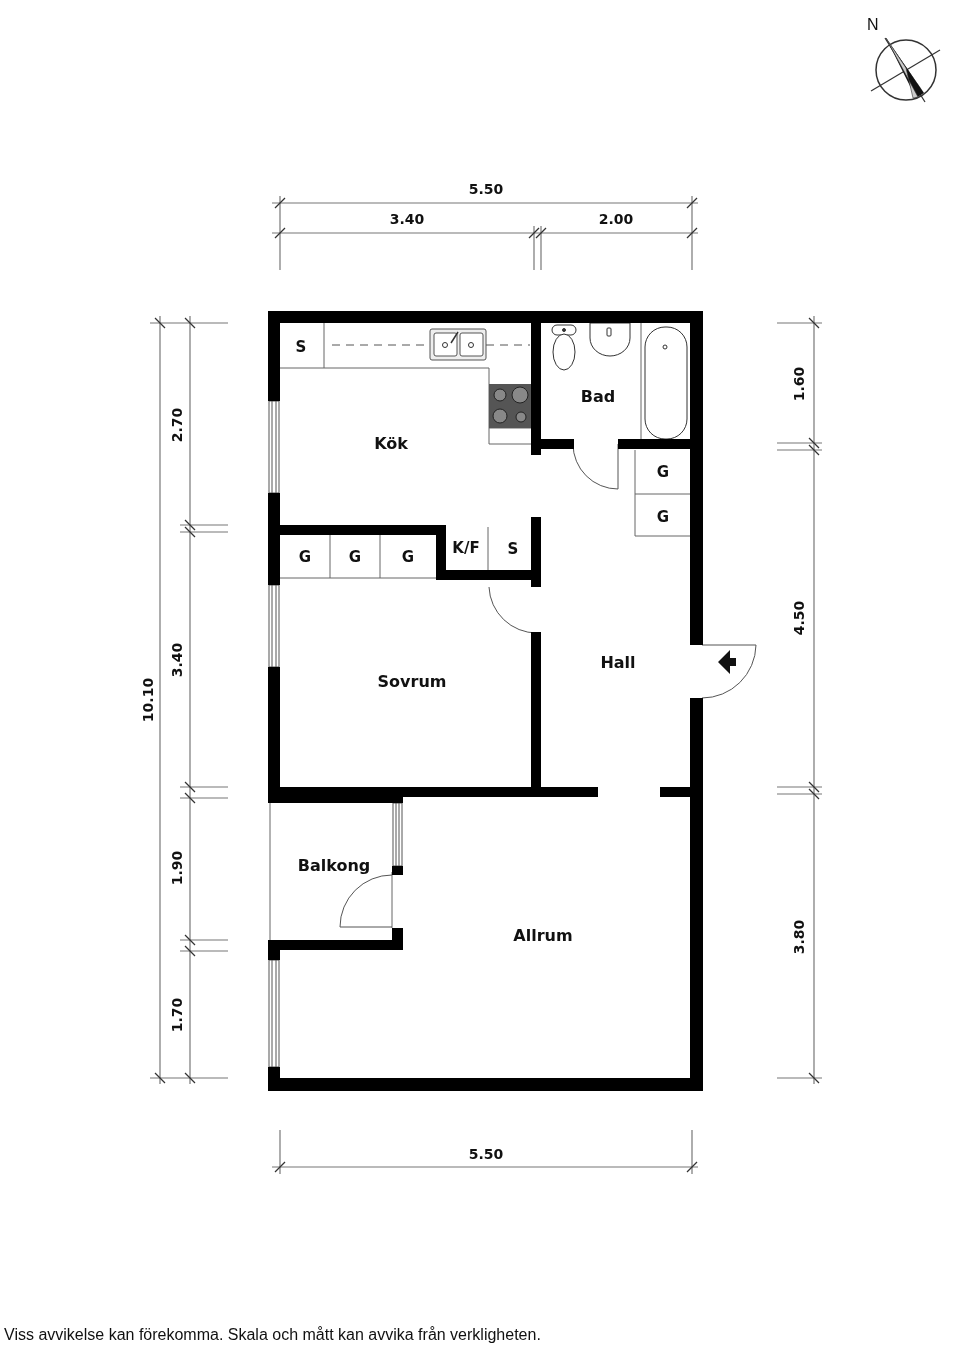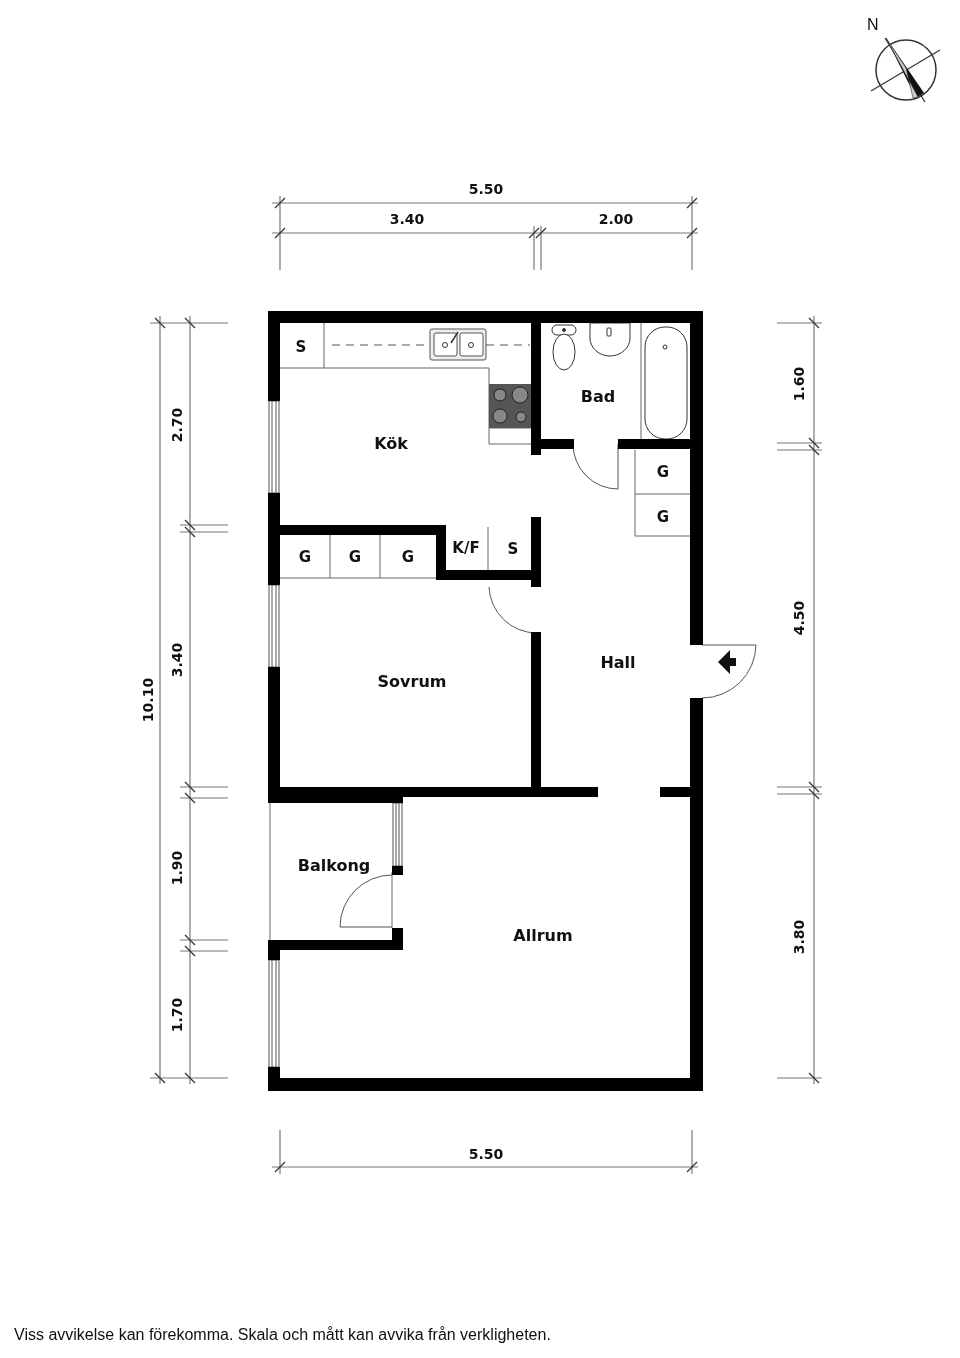--- a/index.html
+++ b/index.html
@@ -1,20 +1,20 @@
 <!DOCTYPE html>
 <html><head>
 <meta charset="utf-8">
 <style>
   html, body { margin: 0; padding: 0; background: #ffffff; }
   body { width: 960px; height: 1358px; position: relative; overflow: hidden; font-family: "DejaVu Sans", sans-serif; }
   #plan { position: absolute; left: 0; top: 0; width: 960px; height: 1358px; }
   .lbl { font-family: "DejaVu Sans", sans-serif; font-weight: bold; fill: #111; }
   .dim { font-family: "DejaVu Sans", sans-serif; font-weight: bold; fill: #111; font-size: 14px; }
-  .disclaimer { position: absolute; left: 14px; top: 1326px; font-family: "Liberation Sans", sans-serif; font-size: 16px; color: #111; white-space: nowrap; }
+  .disclaimer { position: absolute; left: 4px; top: 1326px; font-family: "Liberation Sans", sans-serif; font-size: 16px; color: #111; white-space: nowrap; }
 </style>
 </head>
 <body>
 
 <svg id="plan" width="960" height="1358" viewBox="0 0 960 1358" xmlns="http://www.w3.org/2000/svg">
 
   <g>
     <text x="867" y="30" font-family="Liberation Sans, sans-serif" font-size="16" fill="#111">N</text>
     <circle cx="906" cy="70" r="30" fill="none" stroke="#333" stroke-width="1.5"></circle>
     <line x1="871" y1="91" x2="940" y2="50" stroke="#333" stroke-width="1.2"></line>

